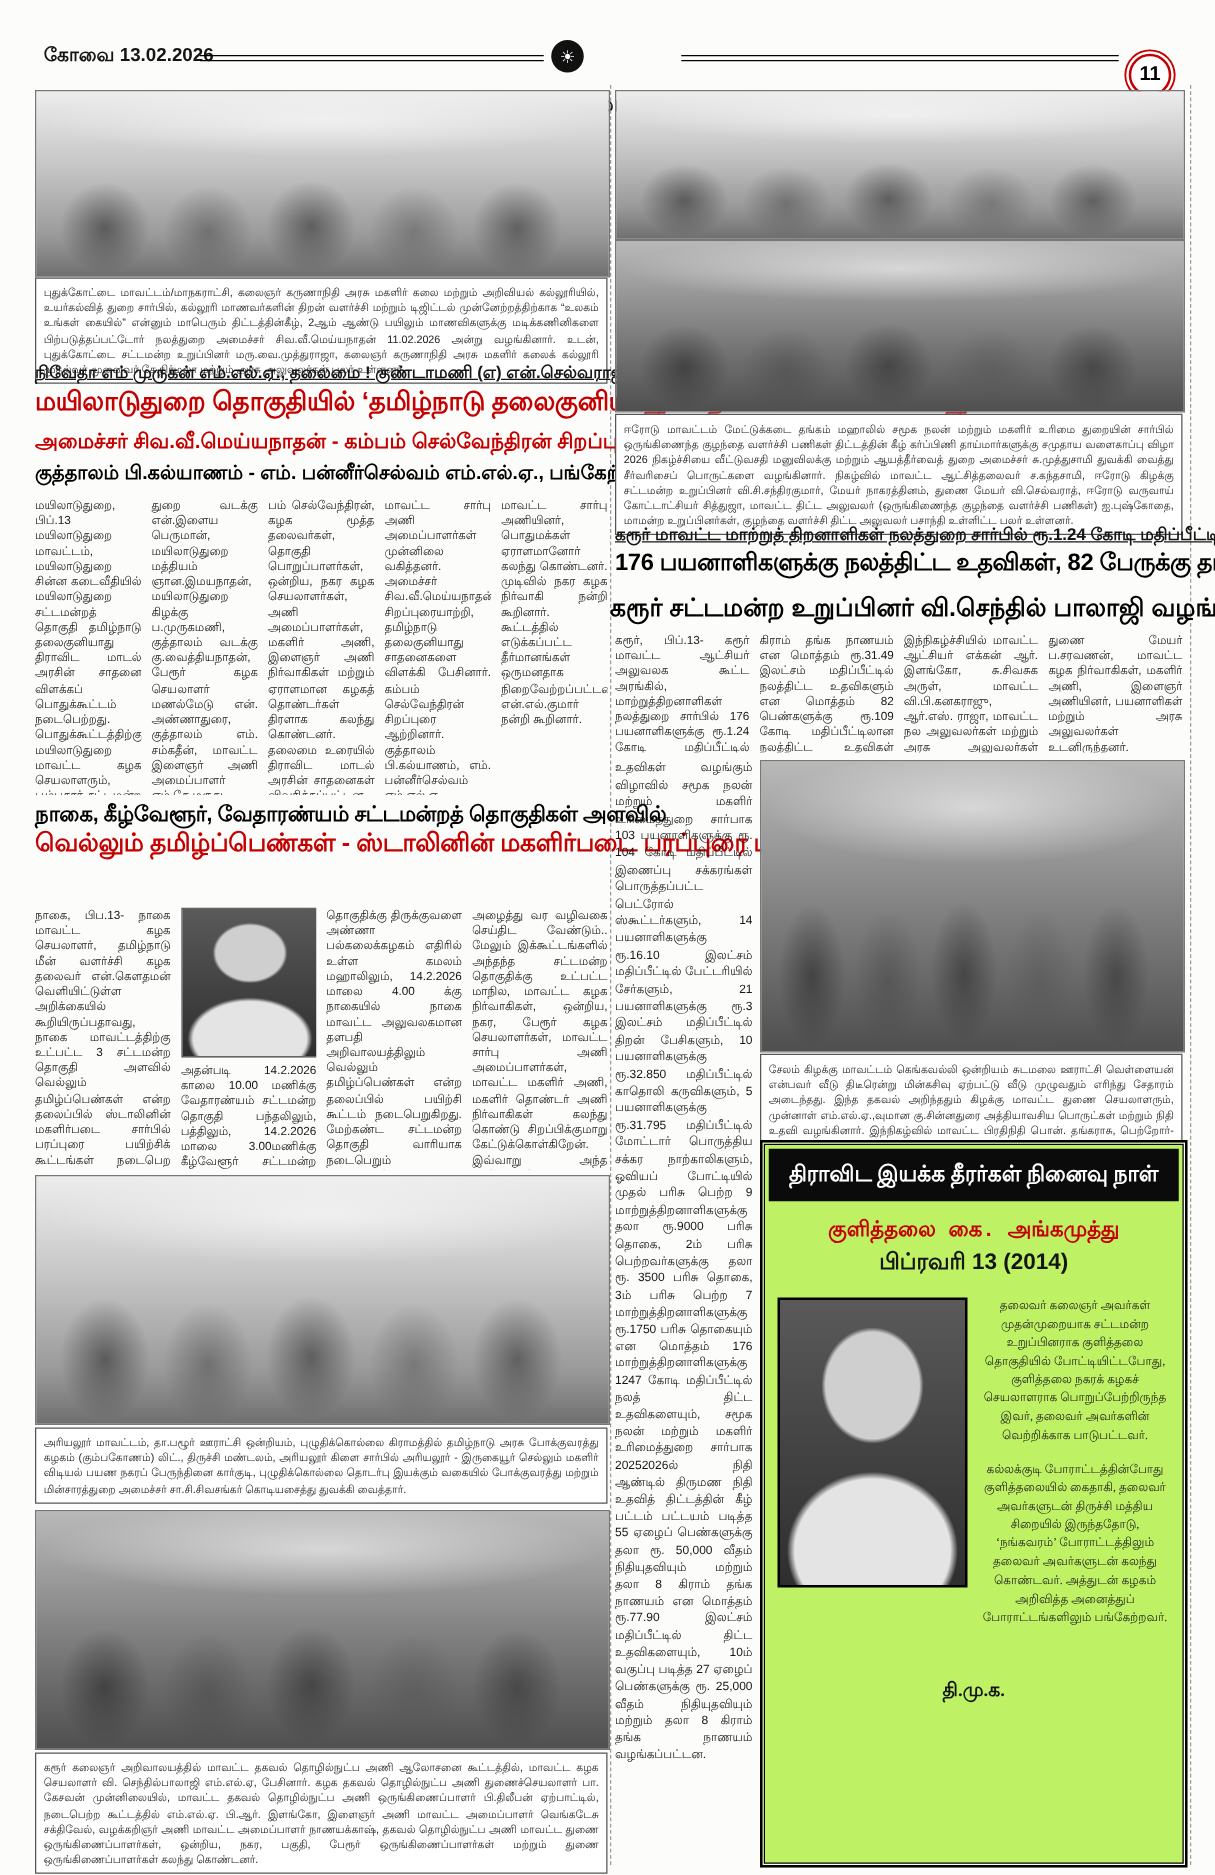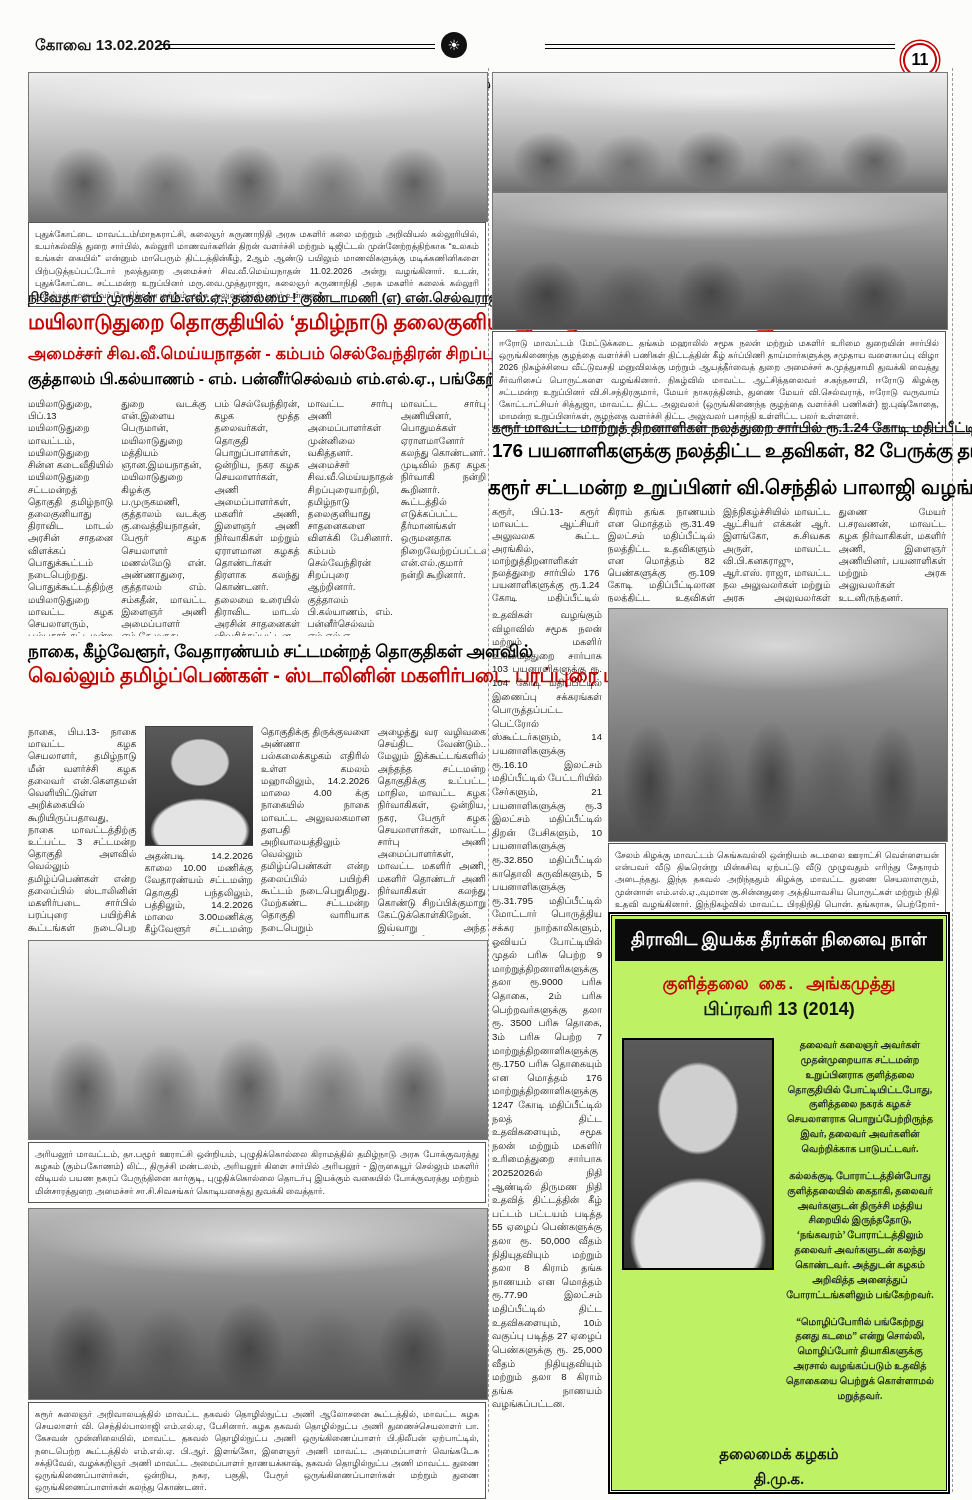--- a/index.html
+++ b/index.html
@@ -48,21 +48,21 @@
   
   .mem{border:2px solid #000;box-shadow:0 0 0 1px #fff inset,0 0 0 2px #000 inset;background:#bef264;
        font-family:"Liberation Serif","DejaVu Serif",serif;}
   .mem-banner{background:#0b0b0b;color:#fff;text-align:center;font-weight:bold;font-size:17.5px;
        padding:10px 4px;margin:5px;}
   .mem-name{color:var(--red);font-weight:bold;font-size:17px;text-align:center;
        font-family:Liberation Mono, monospace;margin-top:14px;}
   .mem-date{font-weight:bold;font-size:18px;text-align:center;font-family:"Liberation Sans",sans-serif;margin-top:4px;}
   .mem-row{display:flex;gap:10px;padding:16px 12px 0 12px;}
   .mem-photo{width:148px;height:228px;flex:none;border:2px solid #000;position:relative;}
-  .mem-text{flex:1;font-size:9.6px;line-height:1.55;text-align:center;font-weight:bold;color:#222;}
+  .mem-text{flex:1;font-size:9.6px;line-height:1.55;text-align:center;font-weight:normal;color:#222;}
   .mem-text p{margin:0 0 12px 0;}
   .mem-foot{Text-align:center;font-weight:bold;font-size:15px;text-align:center;margin-top:26px;line-height:1.7;}
 </style>
 </head>
 <body>
 
 <div class="page">
 
   <div class="abs hdr-text" style="left:35px;top:36px;">கோவை  13.02.2026</div>
   <div class="abs hdr-rule" style="left:160px;top:44px;width:275px;"></div>
@@ -126,22 +126,20 @@
 
   <div class="abs mem" style="left:608px;top:912px;width:338px;height:578px;">
     <div class="mem-banner">திராவிட இயக்க தீரர்கள் நினைவு நாள்</div>
     <div class="mem-name">குளித்தலை கை. அங்கமுத்து</div>
     <div class="mem-date">பிப்ரவரி 13 (2014)</div>
     <div class="mem-row">
       <div class="mem-photo portrait"></div>
       <div class="mem-text">
         <p>தலைவர் கலைஞர் அவர்கள் முதன்முறையாக சட்டமன்ற உறுப்பினராக குளித்தலை தொகுதியில் போட்டியிட்டபோது, குளித்தலை நகரக் கழகச் செயலாளராக பொறுப்பேற்றிருந்த இவர், தலைவர் அவர்களின் வெற்றிக்காக பாடுபட்டவர்.</p>
         <p>கல்லக்குடி போராட்டத்தின்போது குளித்தலையில் கைதாகி, தலைவர் அவர்களுடன் திருச்சி மத்திய சிறையில் இருந்ததோடு, ‘நங்கவரம்’ போராட்டத்திலும் தலைவர் அவர்களுடன் கலந்து கொண்டவர். அத்துடன் கழகம் அறிவித்த அனைத்துப் போராட்டங்களிலும் பங்கேற்றவர்.</p>
-        <p>“மொழிப்போரில் பங்கேற்றது தனது கடமை” என்று சொல்லி, மொழிப்போர் தியாகிகளுக்கு அரசால் வழங்கப்படும் உதவித் தொகையை பெற்றுக் கொள்ளாமல் மறுத்தவர்.</p>
       </div>
     </div>
     <div class="mem-foot">
-      <div>தலைமைக் கழகம்</div>
       <div>தி.மு.க.</div>
     </div>
   </div>
 
 </div>
 
 </body></html>

